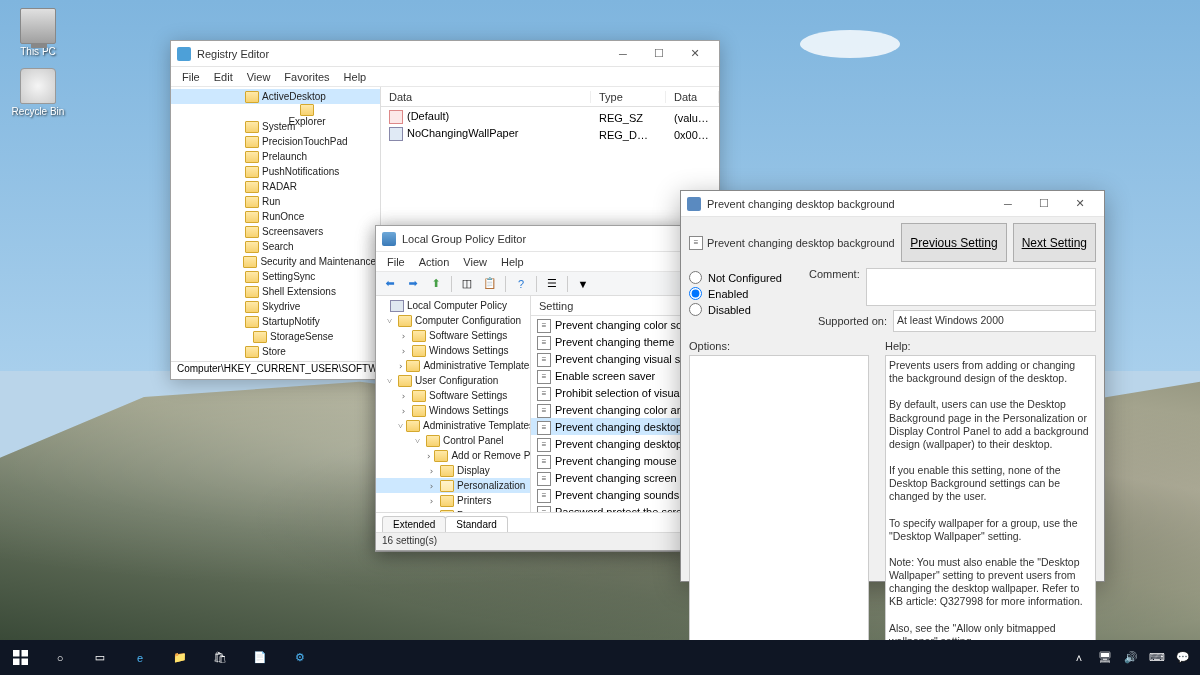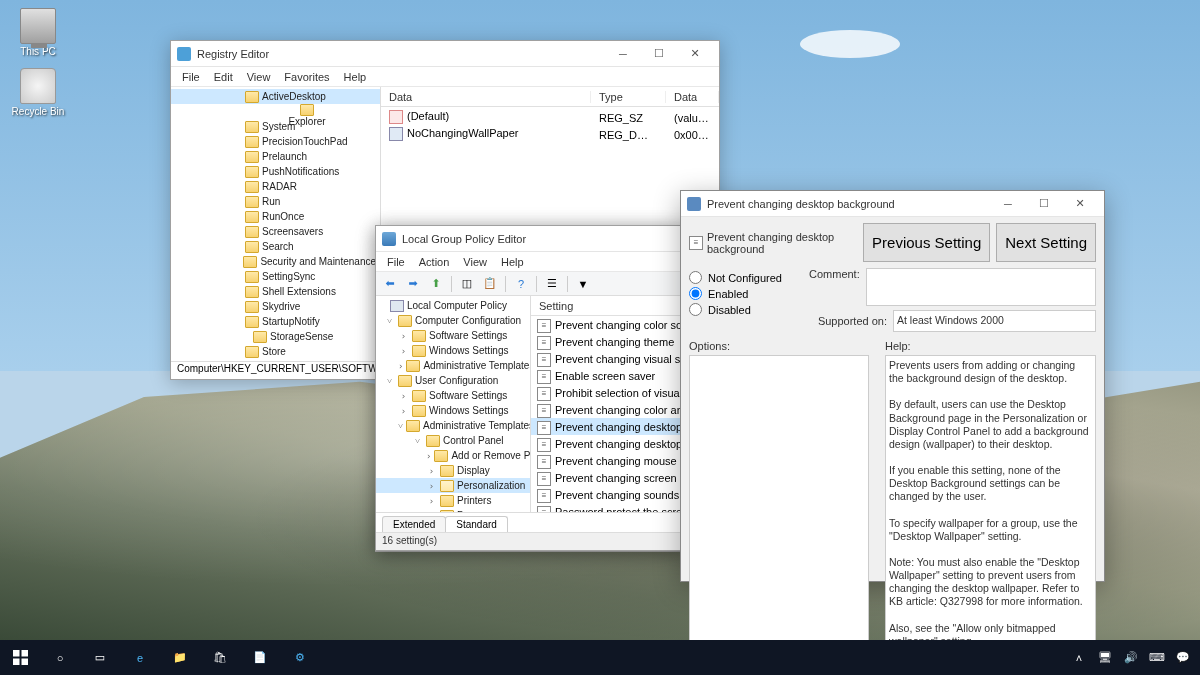--- a/index.html
+++ b/index.html
@@ -48,21 +48,21 @@
 .statusbar { height:18px; border-top:1px solid #ddd; padding:2px 6px; font-size:10px; background:#f0f0f0; color:#333;}
 .addrbar { height:18px; border-top:1px solid #ddd; padding:1px 6px; font-size:10px; background:#fff;}
 .tabfoot { height:20px; display:flex; align-items:flex-end; border-top:1px solid #ddd; padding:0 6px; font-size:10px;}
 .tab { padding:2px 10px; border:1px solid #ccc; border-bottom:none; border-radius:3px 3px 0 0; margin-right:-1px; cursor:pointer; background:#f5f5f5;}
 .tab.active { background:#fff; font-weight:normal;}
 
 .dlg { position:absolute; background:#f0f0f0; border:1px solid #888; box-shadow:0 6px 25px rgba(0,0,0,.3); font-size:11px;}
 .dlg .titlebar { background:#fff; }
 .dlg-body { padding:6px 8px; }
 .dlg-row { display:flex; align-items:center; margin-bottom:6px;}
-.btn { min-width:70px; height:39px; border:1px solid #adadad; background:#e1e1e1; font-size:15px; cursor:pointer; padding:0 8px;}
+.btn { min-width:70px; height:39px; border:1px solid #adadad; background:#e1e1e1; font-size:12px; cursor:pointer; padding:0 8px;text-decoration:underline;}
 .btn.def { border:2px solid #0078d7; padding:0 7px;}
 .btn:disabled{color:#999;cursor:default;}
 .radio { display:flex; align-items:center; margin:3px 0; cursor:pointer;}
 .radio input { margin-right:6px;}
 .group { border:1px solid #ccc; background:#fff; padding:3px; font-size:10.5px; color:#333;}
 .fieldlabel { font-size:11px; color:#333; }
 
 .taskbar { position:absolute; left:0; right:0; bottom:0; height:35px; background:#0f1624; display:flex; align-items:center; color:#fff; font-size:11px;}
 .tbitem { width:40px; height:35px; display:flex; align-items:center; justify-content:center; cursor:pointer;}
 .start { background:#0f1624;}

